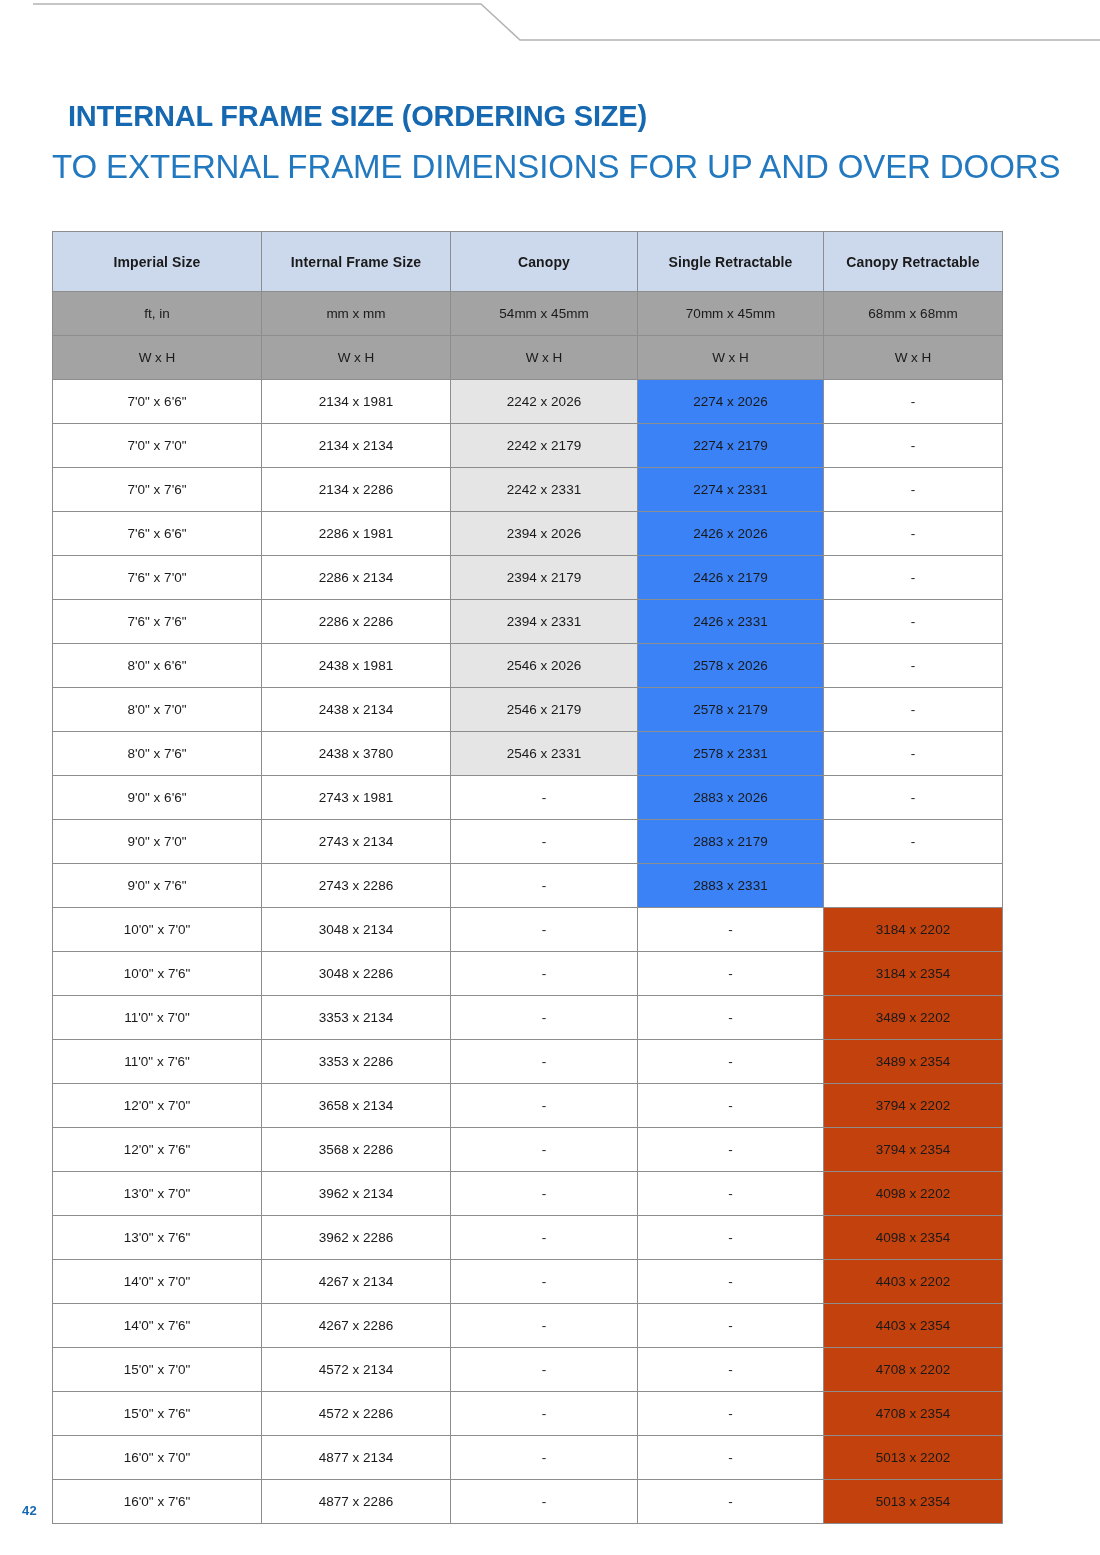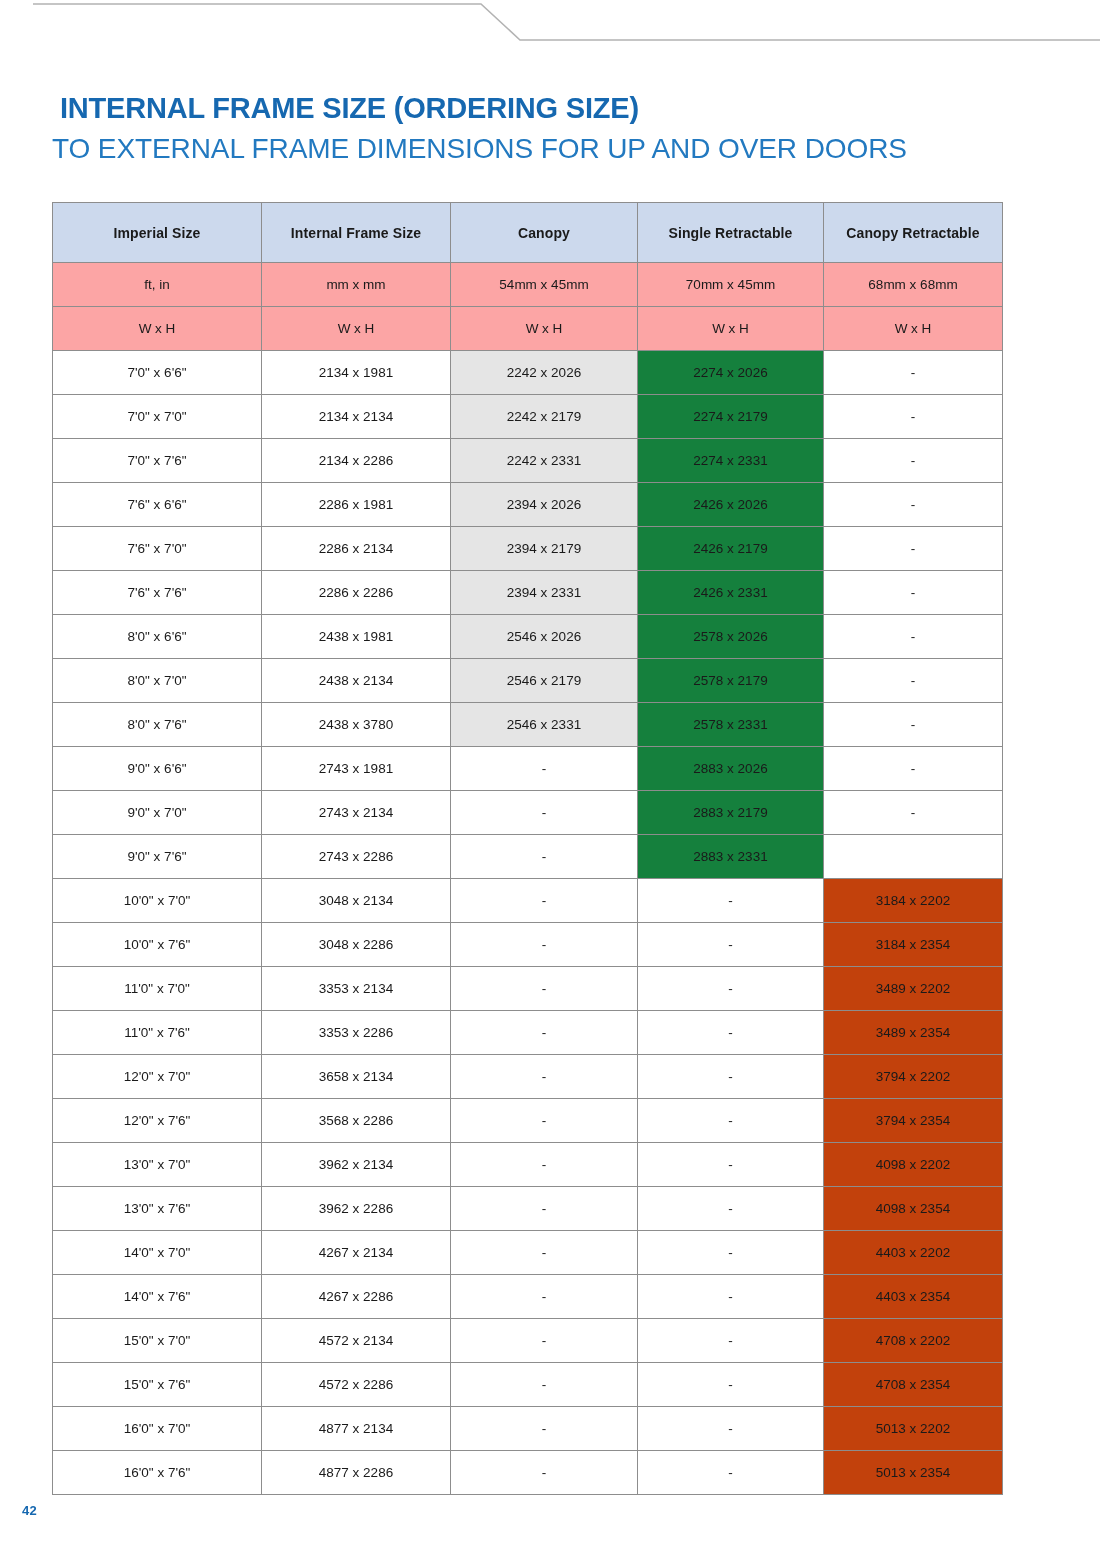--- a/index.html
+++ b/index.html
@@ -33,38 +33,38 @@
     left: 52px;
     top: 84px;
     width: 1000px;
   }
   #title {
     font-size: 29px;
     font-weight: bold;
     letter-spacing: -0.2px;
     color: #1668b0;
     line-height: 1.12;
-    margin: 8px;
+    margin: 16px;
     white-space: nowrap;
   }
   #subtitle {
-    font-size: 28px;
+    font-size: 33px;
     font-weight: normal;
     letter-spacing: -0.1px;
     color: #2279c0;
     line-height: 1.18;
     margin: 4px 0 0 0;
     white-space: nowrap;
   }
 
   
   #frame-table {
     position: absolute;
     left: 52px;
-    top: 202px;
+    top: 231px;
     width: 950px;
     border-collapse: collapse;
     table-layout: fixed;
     font-size: 13.5px;
     color: #1a1a1a;
   }
   #frame-table col.c-imperial  { width: 209px; }
   #frame-table col.c-internal  { width: 189px; }
   #frame-table col.c-canopy    { width: 187px; }
   #frame-table col.c-single    { width: 186px; }
@@ -82,28 +82,28 @@
 
   
   #frame-table thead tr.band th {
     background: #ccd9ed;
     font-weight: bold;
     font-size: 14px;
     height: 59px;
     letter-spacing: 0.1px;
   }
   #frame-table thead tr.sub th {
-    background: #fca5a5;
+    background: #a3a3a3;
     height: 43px;
     font-size: 13.5px;
   }
 
   
   td.tint-canopy { background: #e5e5e5; }
-  td.tint-single { background: #15803d; }
+  td.tint-single { background: #3b82f6; }
   td.tint-double { background: #c2410c; }
   td.plain       { background: #ffffff; }
 
   
   #page-number {
     position: absolute;
     left: 22px;
     top: 1503px;
     font-size: 13px;
     font-weight: bold;

